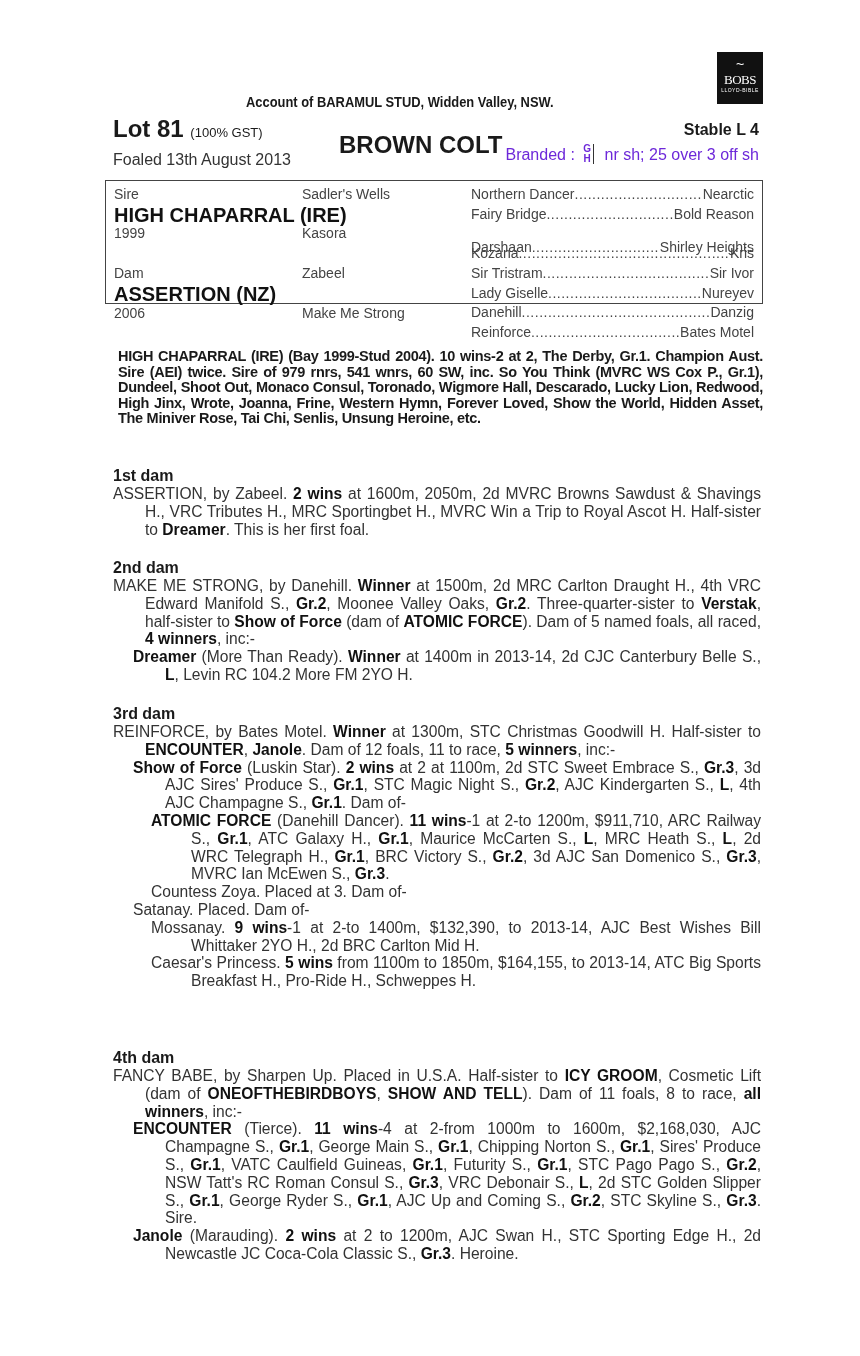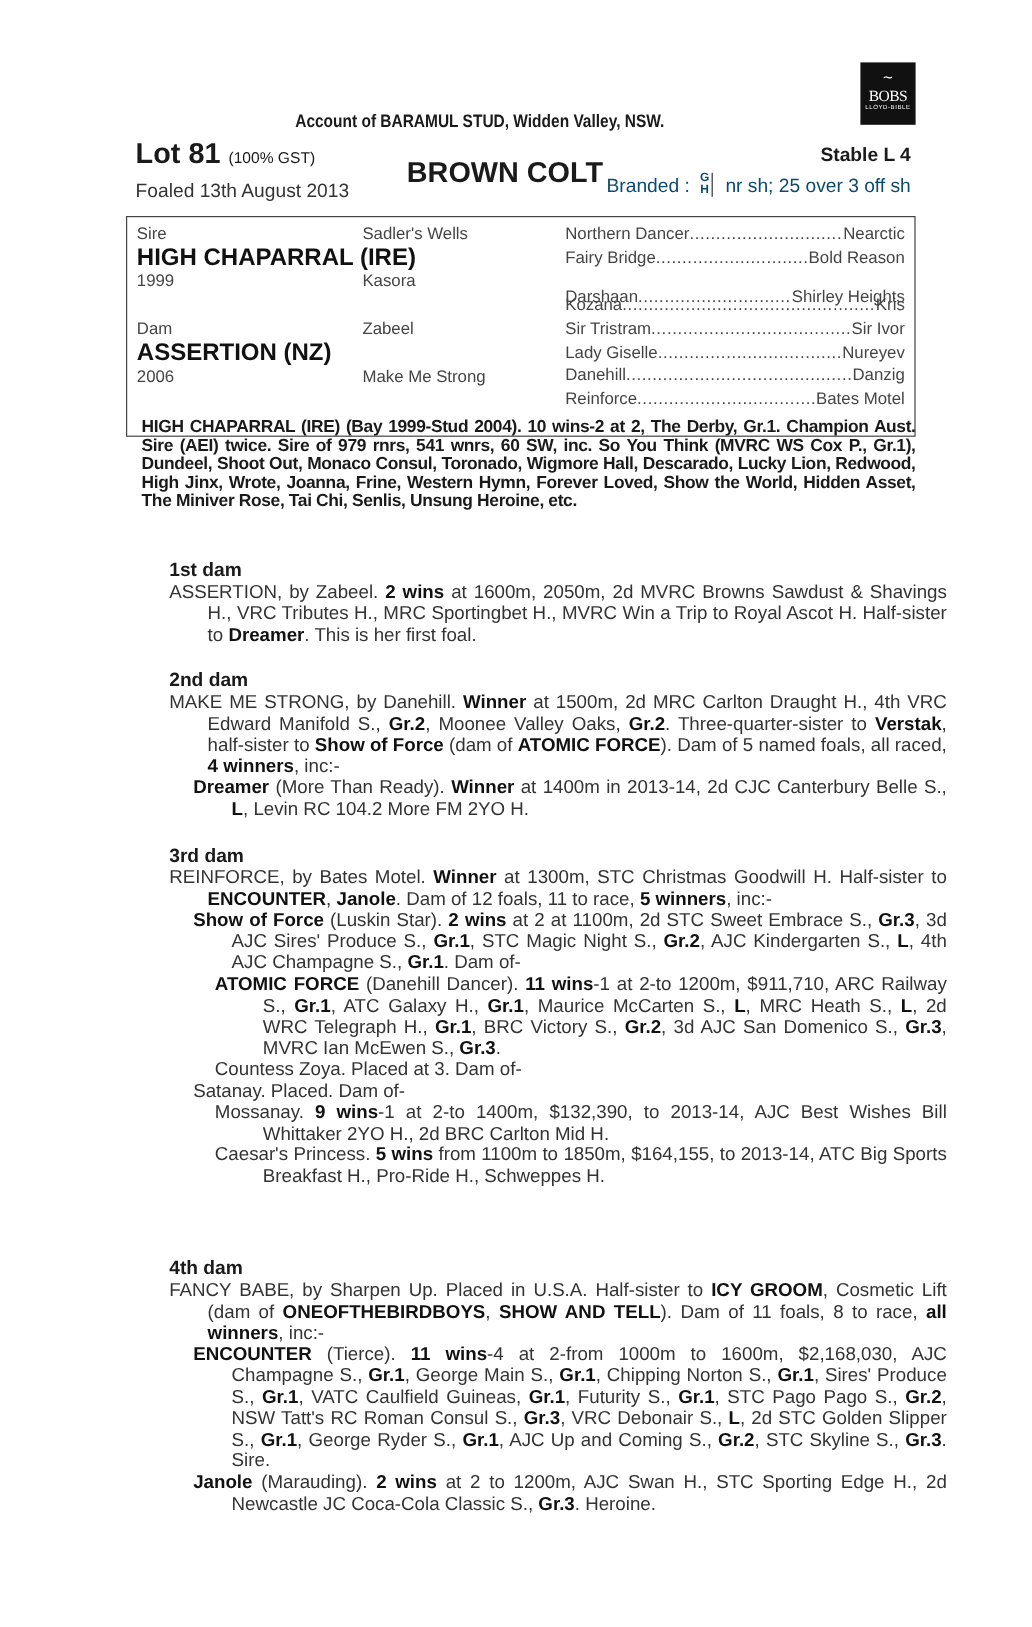--- a/index.html
+++ b/index.html
@@ -9,30 +9,30 @@
   .logo .bird{font-size:14px;line-height:20px;margin-top:2px;}
   .logo .brand{font-family:"Liberation Serif",serif;font-size:13px;line-height:12px;letter-spacing:-0.5px;}
   .logo .sub{font-size:5px;line-height:8px;letter-spacing:0.5px;}
   .account{position:absolute;left:133px;top:93px;width:480px;font-weight:bold;font-size:15px;transform:scaleX(0.86);transform-origin:left top;white-space:nowrap;}
   .lotline{position:absolute;left:0;top:115px;width:648px;height:28px;}
   .lot{position:absolute;left:0;top:0;font-weight:bold;font-size:24px;}
   .gst{font-weight:normal;font-size:13px;}
   .colt{position:absolute;left:226px;top:0;font-weight:bold;font-size:24px;margin-top:16px;}
   .stable{position:absolute;right:2px;top:6px;font-weight:bold;font-size:16px;}
   .foaled{position:absolute;left:0;top:151px;font-size:16px;color:#333;}
-  .branded{position:absolute;right:2px;top:146px;font-size:16px;color:#0c4a6e;white-space:nowrap;}
+  .branded{position:absolute;right:2px;top:146px;font-size:16px;color:#6d28d9;white-space:nowrap;}
   .brandmark{display:inline-block;font-size:10px;line-height:10px;font-weight:bold;vertical-align:middle;text-align:center;border-right:1px solid #333;padding-right:2px;margin:0 6px 0 4px;position:relative;top:-2px;}
-  .ped{position:absolute;left:-8px;top:180px;width:658px;height:184px;border:1.5px solid #444;box-sizing:border-box;}
+  .ped{position:absolute;left:-8px;top:180px;width:658px;height:124px;border:1.5px solid #444;box-sizing:border-box;}
   .pc{position:absolute;font-size:14px;color:#444;white-space:nowrap;}
   .pc.big{font-weight:bold;font-size:20px;color:#111;}
   .gr{position:absolute;left:365px;width:283px;font-size:14px;color:#444;display:flex;white-space:nowrap;}
   .gr .dots{flex:1;overflow:hidden;}
   .gr .dots::after{content:"..........................................................................................................................";letter-spacing:0.5px;}
   .sirebio{position:absolute;left:5px;top:349px;width:645px;font-weight:bold;font-size:14.5px;line-height:15.6px;letter-spacing:-0.3px;text-align:justify;}
-  .sec{position:absolute;left:0;width:648px;margin-left:28px;}
+  .sec{position:absolute;left:0;width:648px;}
   .sec h3{margin:0;font-size:16px;font-weight:bold;line-height:19px;}
   .p{font-size:15.6px;line-height:17.8px;color:#333;text-align:justify;}
   .p b{color:#111;}
   .lv0{padding-left:32px;text-indent:-32px;}
   .lv1{padding-left:52px;text-indent:-32px;}
   .lv2{padding-left:78px;text-indent:-40px;}
   .lv3{padding-left:78px;text-indent:-40px;}
 </style>
 </head>
 <body>

